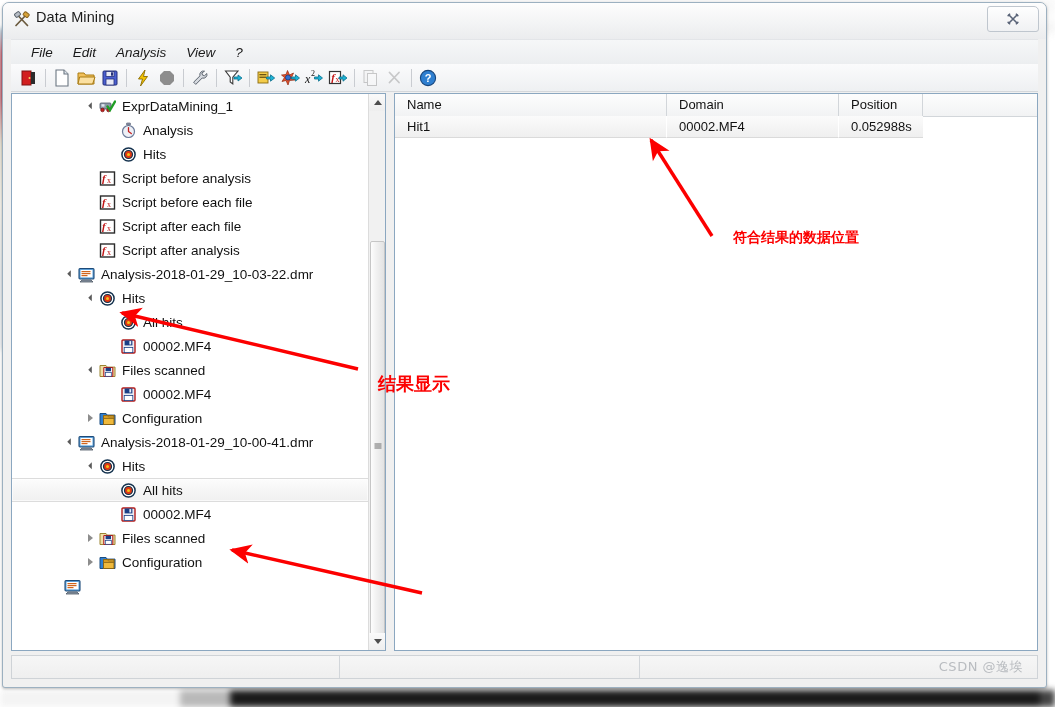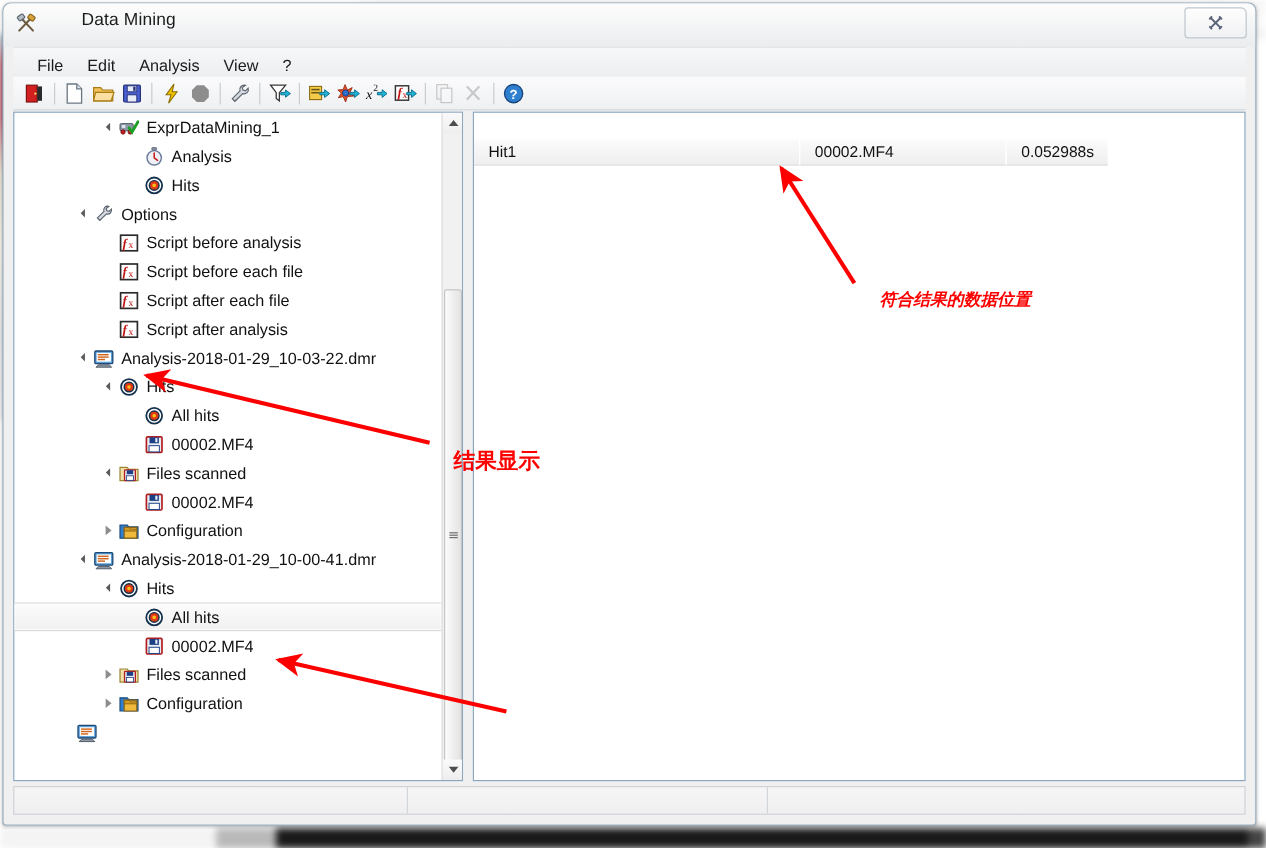--- a/index.html
+++ b/index.html
@@ -76,21 +76,20 @@
     background: linear-gradient(#fdfdfd, #f3f4f5 55%, #ebecee);
     border-radius: 6px 6px 0 0;
   }
   .title-icon {
     position: absolute; left: 10px; top: 8px; width: 18px; height: 18px;
   }
   .title-text {
     position: absolute; left: 33px; top: 6px;
     font-size: 14.5px; color: #1b1b1b;
     letter-spacing: .1px;
-    margin-left: 32px;
   }
   .close-btn {
     position: absolute; right: 7px; top: 3px;
     width: 50px; height: 24px;
     background: linear-gradient(#fefefe, #f0f1f3);
     border: 1px solid #bfc6ce;
     border-radius: 3px 5px 3px 3px;
     cursor: pointer;
   }
   .close-glyph {
@@ -99,23 +98,24 @@
     font-size: 14px; color: #4a5568; font-family: "DejaVu Sans", sans-serif;
   }
 
   
   .menubar {
     position: absolute;
     left: 8px; top: 36px; right: 8px; height: 25px;
     background: linear-gradient(#f6f7f8, #eceef0);
     border-top: 1px solid #e3e5e8;
     display: flex;
-    align-items: flex-end;
+    align-items: center;
     padding-left: 10px;
     box-sizing: border-box;
+    font-style: italic;
   }
   .menu-item {
     font-size: 13.5px;
     color: #1a1a1a;
     padding: 2px 10px;
     cursor: default;
   }
 
   
   .toolbar {
@@ -329,21 +329,21 @@
     pointer-events: none;
   }
   .anno-text {
     position: absolute;
     color: #fc0000;
     font-family: "DejaVu Sans", sans-serif;
     font-size: 14px;
     font-weight: 700;
     white-space: nowrap;
   }
-  .anno-text.t1 { left: 733px; top: 241px; font-style: italic; }
+  .anno-text.t1 { left: 733px; top: 229px; }
   .anno-text.t2 { left: 378px; top: 372px; font-size: 18px; text-align: center; }
 </style>
 </head>
 <body>
 
 <div id="root">
 
   <div class="bg-blur-top"></div>
   <div class="bg-blur-top-2"></div>
   <div class="bg-blur-smudge-a"></div>
@@ -535,30 +535,20 @@
               <span style="flex: 0 0 auto; width: 94px;"></span>
               <span class="twisty "></span>
               <span class="tree-ico">
                 <svg width="17" height="17" viewBox="0 0 17 17">
                   <circle cx="8.5" cy="8.5" r="6.6" fill="#ffffff" stroke="#14324e" stroke-width="1.5"></circle>
                   <circle cx="8.5" cy="8.5" r="4" fill="#e23a12" stroke="#14324e" stroke-width="1.2"></circle>
                   <circle cx="8.5" cy="8.5" r="1.5" fill="#f5c21c"></circle>
                 </svg>
               </span>
               <span class="tree-label">Hits</span>
-            </div>
-            <div class="tree-row">
-              <span style="flex: 0 0 auto; width: 52px;"></span>
-              <span class="twisty open"></span>
-              <span class="tree-ico">
-                <svg width="17" height="17" viewBox="0 0 17 17">
-                  <path d="M12.6 2 a3.2 3.2 0 0 0-4 4.1 L3.2 11.6 l2 2 l5.5-5.4 a3.2 3.2 0 0 0 4.1-4 l-1.9 1.9 l-1.9-.5 l-.5-1.9 Z" fill="#d7dbe1" stroke="#5c6570" stroke-width="1"></path>
-                </svg>
-              </span>
-              <span class="tree-label">Options</span>
             </div>
             <div class="tree-row">
               <span style="flex: 0 0 auto; width: 73px;"></span>
               <span class="twisty "></span>
               <span class="tree-ico">
                 <svg width="17" height="17" viewBox="0 0 17 17">
                   <rect x="1.5" y="2" width="14" height="13" fill="#ffffff" stroke="#2b2b2b" stroke-width="1.4"></rect>
                   <text x="3" y="12.4" font-family="Liberation Serif, serif" font-size="11" font-style="italic" font-weight="bold" fill="#c01414">f</text>
                   <text x="8" y="13" font-family="Liberation Serif, serif" font-size="8" fill="#c01414">x</text>
                 </svg>
@@ -802,30 +792,39 @@
           </div>
           <div class="vs-arrow down">
             <i></i>
           </div>
         </div>
       </div>
 
       <div class="splitter"></div>
 
       <div class="list-panel">
+        <div class="list-header">
+          <div class="lh-cell" style="width:272px">Name</div>
+          <div class="lh-cell" style="width:172px">Domain</div>
+          <div class="lh-cell" style="width:84px">Position</div>
+          <div class="lh-cell" style="flex:1 1 auto;border-right:none"></div>
+        </div>
         <div class="list-row">
           <div class="lr-cell" style="width:272px">Hit1</div>
           <div class="lr-cell" style="width:172px">00002.MF4</div>
           <div class="lr-cell" style="width:84px;border-right:none">0.052988s</div>
         </div>
       </div>
 
       <div class="statusbar">
         <div class="sb-pane" style="width:328px"></div>
         <div class="sb-pane" style="width:300px"></div>
+        <div class="sb-pane last">
+          <span class="watermark">CSDN @逸埃</span>
+        </div>
       </div>
 
     </div>
   </div>
 
   <svg class="anno-svg">
     <defs>
       <marker id="ah" markerWidth="7" markerHeight="7" refX="5.6" refY="3.5" orient="auto" markerUnits="strokeWidth">
         <path d="M0,0.6 L6.4,3.5 L0,6.4 L1.7,3.5 Z" fill="#fc0000"></path>
       </marker>

